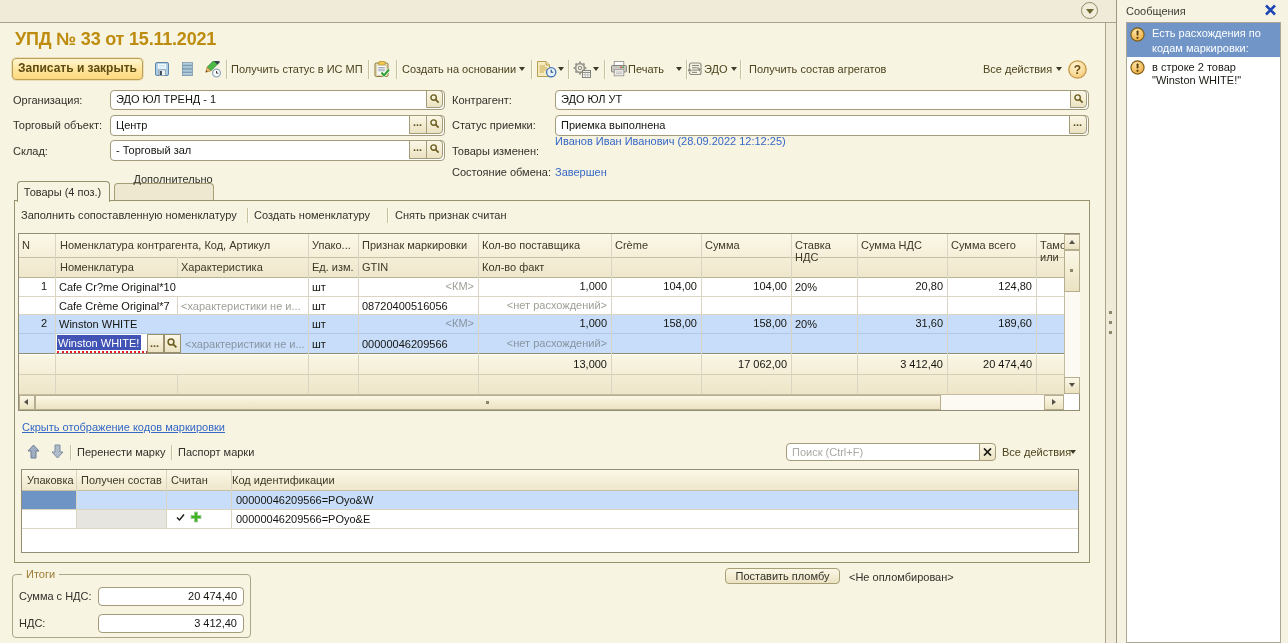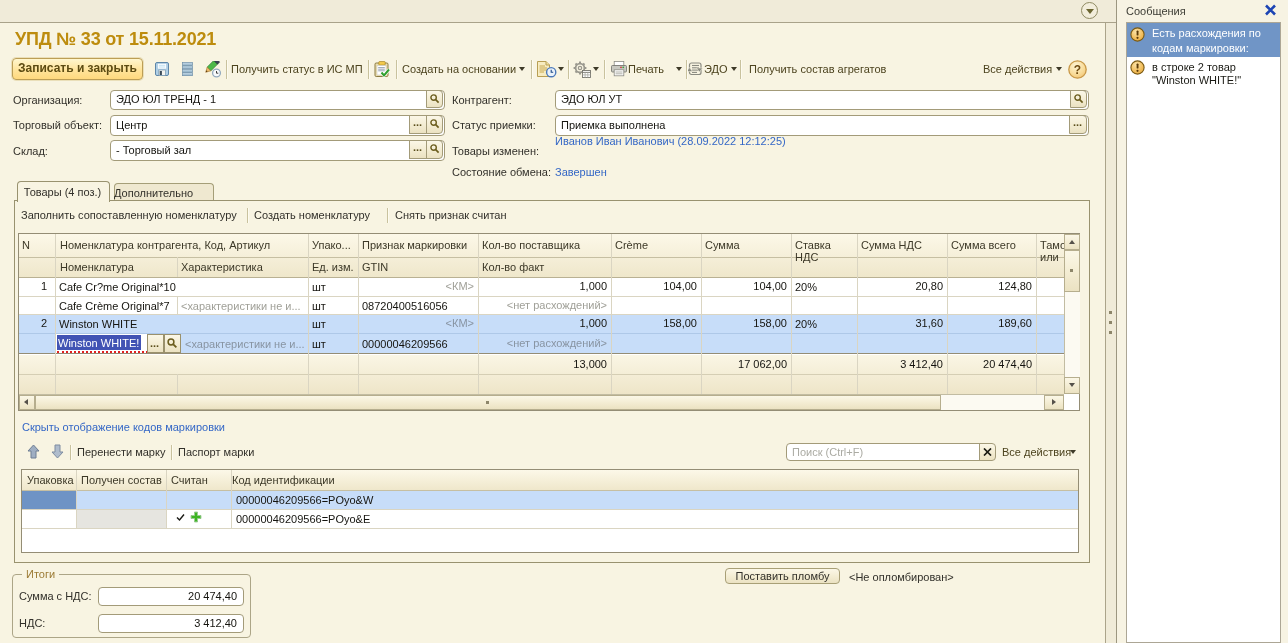--- a/index.html
+++ b/index.html
@@ -204,21 +204,21 @@
 
 <div class="t" style="left:452px;top:94px">Контрагент:</div>
 <div class="t" style="left:452px;top:119px">Статус приемки:</div>
 <div class="t" style="left:452px;top:145px">Товары изменен:</div>
 <div class="t" style="left:452px;top:166px">Состояние обмена:</div>
 <div class="t blue" style="left:555px;top:135px">Иванов Иван Иванович (28.09.2022 12:12:25)</div>
 <div class="t blue" style="left:555px;top:166px">Завершен</div>
 
 <div class="ab" style="left:14px;top:200px;width:1074px;height:361px;border:1px solid #99926F"></div>
 <div class="ab" style="left:114px;top:183px;width:98px;height:16px;background:#EFE8D0;border:1px solid #A59E78;border-bottom:none;border-radius:4px 4px 0 0"></div>
-<div class="t" style="left:114px;top:187px;width:118px;">Дополнительно</div>
+<div class="t" style="left:114px;top:173px;width:118px;text-align:center">Дополнительно</div>
 <div class="ab" style="left:17px;top:181px;width:91px;height:20px;background:#F8F4E2;border:1px solid #99926F;border-bottom:none;border-radius:4px 4px 0 0"></div>
 <div class="t" style="left:17px;top:186px;width:91px;text-align:center">Товары (4 поз.)</div>
 <div class="t" style="left:21px;top:209px">Заполнить сопоставленную номенклатуру</div>
 <div class="csep" style="left:247px;top:208px"></div>
 <div class="t" style="left:254px;top:209px">Создать номенклатуру</div>
 <div class="csep" style="left:387px;top:208px"></div>
 <div class="t" style="left:395px;top:209px">Снять признак считан</div>
 <div id="bigtable">
 
 <div class="ab" style="left:18px;top:233px;width:1062px;height:178px;border:1px solid #948D75;background:#fff;box-sizing:border-box"></div>
@@ -328,21 +328,21 @@
 
 <div class="ab" style="left:19px;top:394px;width:1045px;height:16px;background:#FCFAF2;border-top:1px solid #C2BCA2;box-sizing:border-box"></div>
 <div class="ab btnface" style="left:19px;top:395px;width:16px;height:15px;box-sizing:border-box;border-color:#B6AE8E"></div>
 <div class="ab" style="left:24px;top:399px;width:0;height:0;border-top:3px solid transparent;border-bottom:3px solid transparent;border-right:4px solid #55514A"></div>
 <div class="ab btnface" style="left:35px;top:395px;width:906px;height:15px;box-sizing:border-box;border-color:#B6AE8E"></div>
 <div class="ab" style="left:486px;top:401px;width:3px;height:3px;background:#8D866A"></div>
 <div class="ab btnface" style="left:1044px;top:395px;width:20px;height:15px;box-sizing:border-box;border-color:#B6AE8E"></div>
 <div class="ab" style="left:1052px;top:399px;width:0;height:0;border-top:3px solid transparent;border-bottom:3px solid transparent;border-left:4px solid #55514A"></div>
 </div>
 <div id="codes">
-<div class="t blue" style="left:22px;top:421px;">Скрыть отображение кодов маркировки</div>
+<div class="t blue" style="left:22px;top:421px;text-decoration:underline">Скрыть отображение кодов маркировки</div>
 
 <svg class="ab" style="left:27px;top:444px" width="13" height="15" viewBox="0 0 13 15">
         <polygon points="6.5,1 12,7 9,7 9,14 4,14 4,7 1,7" fill="#9FAEC2" stroke="#6E7E94" stroke-width="1"></polygon>
       </svg>
 <svg class="ab" style="left:51px;top:444px" width="13" height="15" viewBox="0 0 13 15">
         <polygon points="6.5,14 1,8 4,8 4,1 9,1 9,8 12,8" fill="#AFBCCC" stroke="#7E8CA0" stroke-width="1"></polygon>
       </svg>
 <div class="csep" style="left:70px;top:445px"></div>
 <div class="t" style="left:77px;top:446px">Перенести марку</div>
 <div class="csep" style="left:171px;top:445px"></div>

